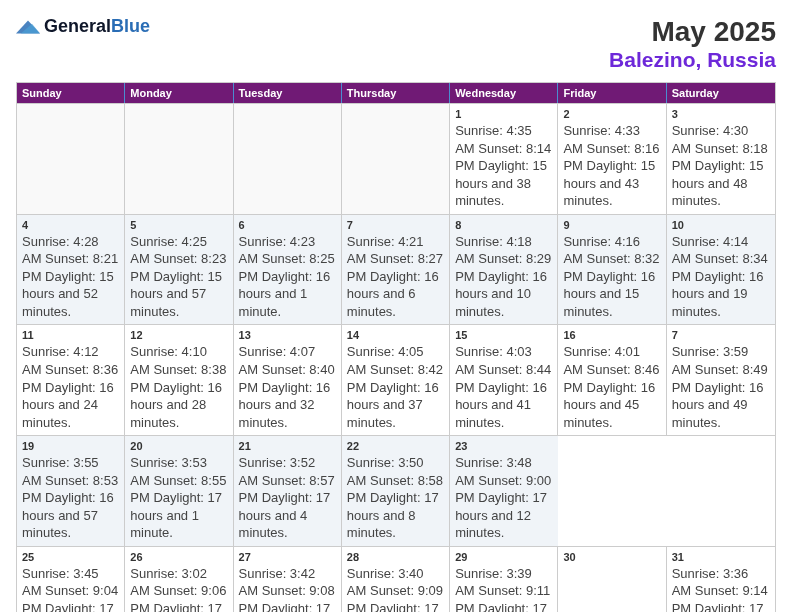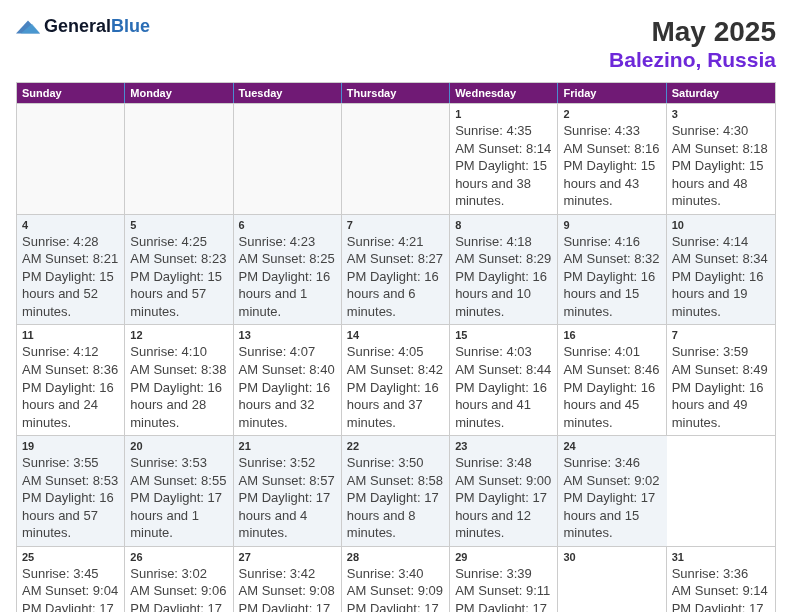--- a/index.html
+++ b/index.html
@@ -288,27 +288,20 @@
 Daylight: 17 hours
 and 8 minutes.</div>
           </div>
           <div class="cal-cell alt-row">
             <div class="day-num">23</div>
             <div class="day-info">Sunrise: 3:48 AM
 Sunset: 9:00 PM
 Daylight: 17 hours
 and 12 minutes.</div>
           </div>
-          <div class="cal-cell alt-row">
-            <div class="day-num">24</div>
-            <div class="day-info">Sunrise: 3:46 AM
-Sunset: 9:02 PM
-Daylight: 17 hours
-and 15 minutes.</div>
-          </div>
         </div>
         <div class="cal-row">
           <div class="cal-cell">
             <div class="day-num">25</div>
             <div class="day-info">Sunrise: 3:45 AM
 Sunset: 9:04 PM
 Daylight: 17 hours
 and 19 minutes.</div>
           </div>
           <div class="cal-cell">

